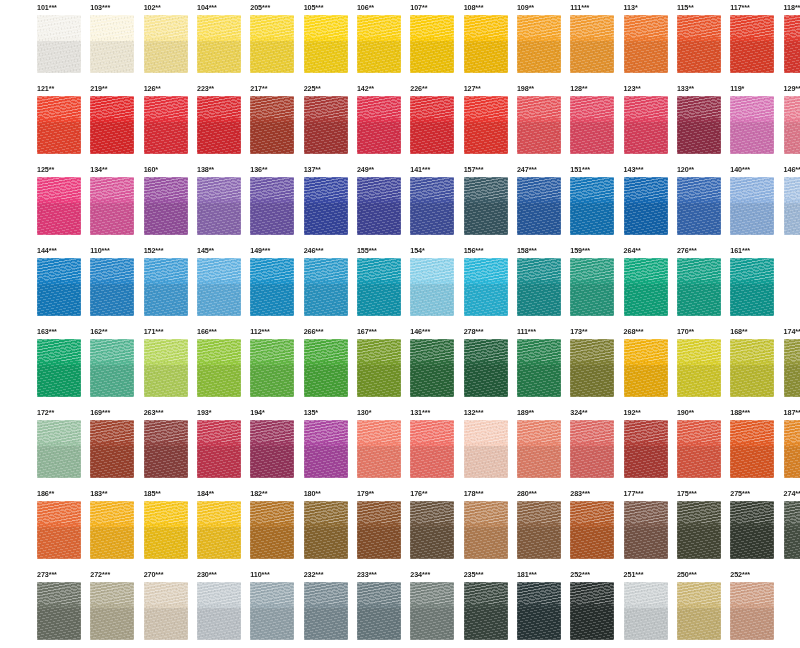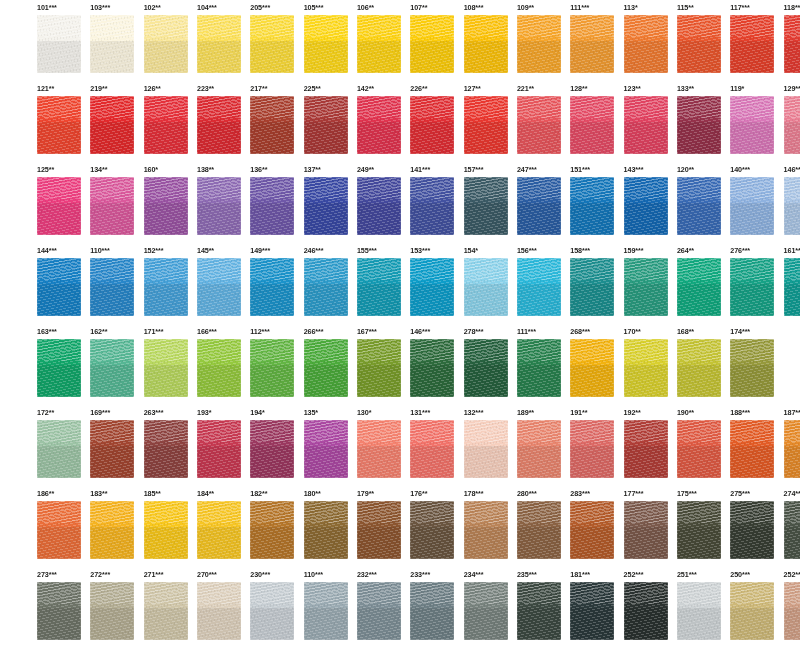--- a/index.html
+++ b/index.html
@@ -319,21 +319,21 @@
       <div class="cell">
         <span class="label">127**</span>
         <div class="swatch">
           <div class="base" style="background: rgb(234, 56, 48);"></div>
           <div class="shade"></div>
           <div class="grain"></div>
           <div class="top"></div>
         </div>
       </div>
       <div class="cell">
-        <span class="label">221**</span>
+        <span class="label">198**</span>
         <div class="swatch">
           <div class="base" style="background: rgb(231, 86, 92);"></div>
           <div class="shade"></div>
           <div class="grain"></div>
           <div class="top"></div>
         </div>
       </div>
       <div class="cell">
         <span class="label">128**</span>
         <div class="swatch">
@@ -575,29 +575,20 @@
       <div class="cell">
         <span class="label">155***</span>
         <div class="swatch">
           <div class="base" style="background: rgb(21, 155, 180);"></div>
           <div class="shade"></div>
           <div class="grain"></div>
           <div class="top"></div>
         </div>
       </div>
       <div class="cell">
-        <span class="label">153***</span>
-        <div class="swatch">
-          <div class="base" style="background: rgb(14, 157, 201);"></div>
-          <div class="shade"></div>
-          <div class="grain"></div>
-          <div class="top"></div>
-        </div>
-      </div>
-      <div class="cell">
         <span class="label">154*</span>
         <div class="swatch">
           <div class="base" style="background: rgb(140, 210, 234);"></div>
           <div class="shade"></div>
           <div class="grain"></div>
           <div class="top"></div>
         </div>
       </div>
       <div class="cell">
         <span class="label">156***</span>
@@ -739,20 +730,29 @@
       <div class="cell">
         <span class="label">111***</span>
         <div class="swatch">
           <div class="base" style="background: rgb(41, 130, 79);"></div>
           <div class="shade"></div>
           <div class="grain"></div>
           <div class="top"></div>
         </div>
       </div>
       <div class="cell">
+        <span class="label">173**</span>
+        <div class="swatch">
+          <div class="base" style="background: rgb(126, 126, 53);"></div>
+          <div class="shade"></div>
+          <div class="grain"></div>
+          <div class="top"></div>
+        </div>
+      </div>
+      <div class="cell">
         <span class="label">268***</span>
         <div class="swatch">
           <div class="base" style="background: rgb(242, 178, 16);"></div>
           <div class="shade"></div>
           <div class="grain"></div>
           <div class="top"></div>
         </div>
       </div>
       <div class="cell">
         <span class="label">170**</span>
@@ -867,21 +867,21 @@
       <div class="cell">
         <span class="label">189**</span>
         <div class="swatch">
           <div class="base" style="background: rgb(232, 133, 110);"></div>
           <div class="shade"></div>
           <div class="grain"></div>
           <div class="top"></div>
         </div>
       </div>
       <div class="cell">
-        <span class="label">191**</span>
+        <span class="label">324**</span>
         <div class="swatch">
           <div class="base" style="background: rgb(221, 106, 102);"></div>
           <div class="shade"></div>
           <div class="grain"></div>
           <div class="top"></div>
         </div>
       </div>
       <div class="cell">
         <span class="label">192**</span>
         <div class="swatch">
@@ -1063,29 +1063,20 @@
           <div class="base" style="background: rgb(110, 116, 104);"></div>
           <div class="shade"></div>
           <div class="grain"></div>
           <div class="top"></div>
         </div>
       </div>
       <div class="cell">
         <span class="label">272***</span>
         <div class="swatch">
           <div class="base" style="background: rgb(179, 173, 147);"></div>
-          <div class="shade"></div>
-          <div class="grain"></div>
-          <div class="top"></div>
-        </div>
-      </div>
-      <div class="cell">
-        <span class="label">271***</span>
-        <div class="swatch">
-          <div class="base" style="background: rgb(207, 197, 168);"></div>
           <div class="shade"></div>
           <div class="grain"></div>
           <div class="top"></div>
         </div>
       </div>
       <div class="cell">
         <span class="label">270***</span>
         <div class="swatch">
           <div class="base" style="background: rgb(221, 208, 189);"></div>
           <div class="shade"></div>

